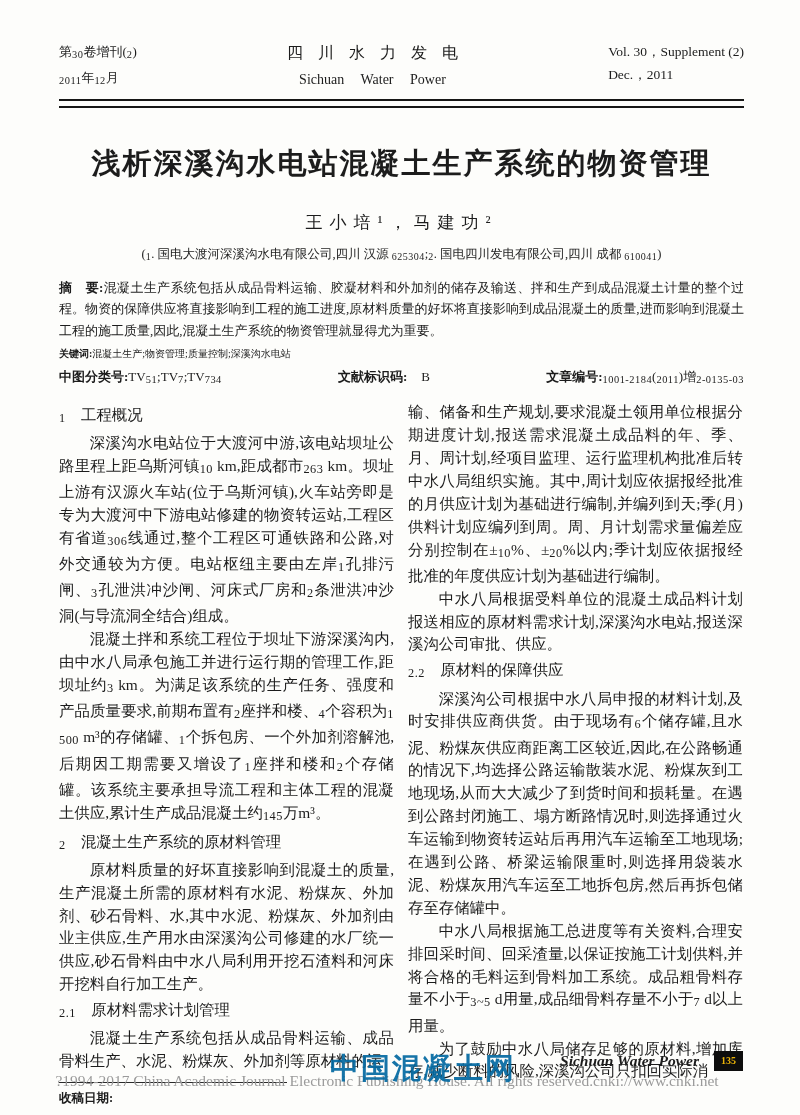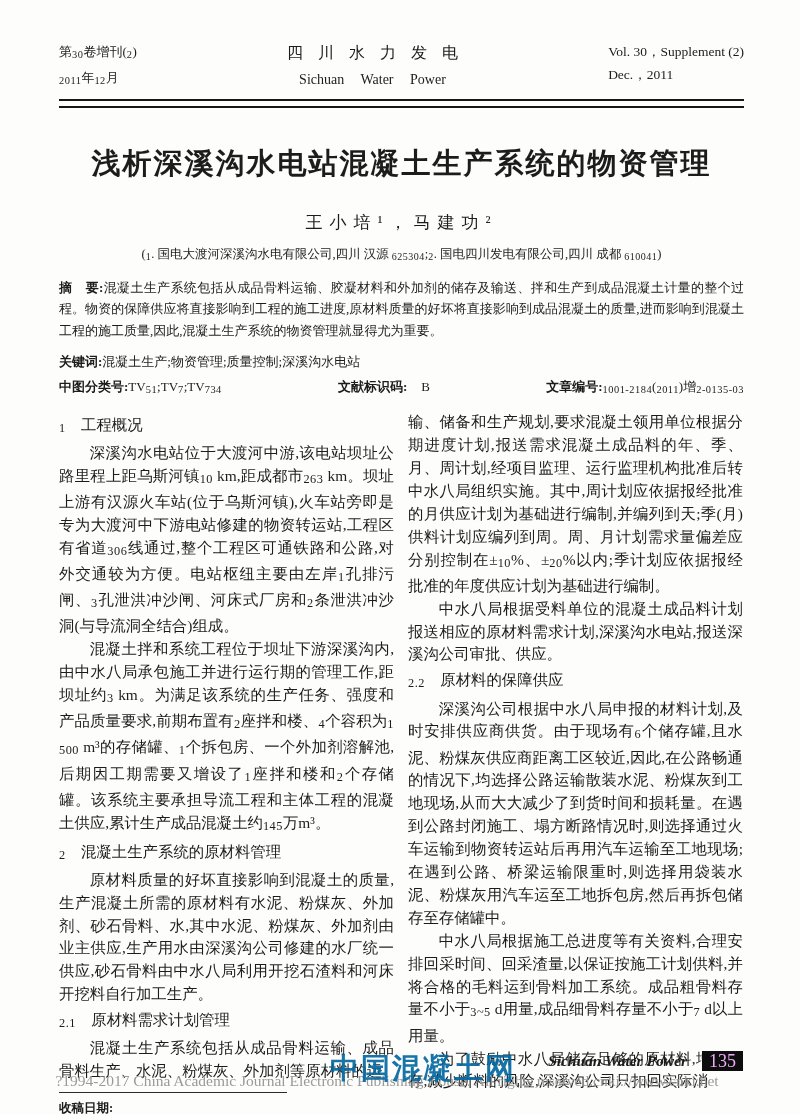--- a/index.html
+++ b/index.html
@@ -15,21 +15,21 @@
   .hdr-center .en{font-size:14px;word-spacing:13px;margin-top:8px;}
   .hdr-right{font-size:13.5px;line-height:23px;white-space:nowrap;}
   .double-rule{margin-top:7px;height:5px;border-top:2px solid #161616;border-bottom:2px solid #161616;}
 
   
   .article-title{text-align:center;font-size:29px;font-weight:700;letter-spacing:2px;margin:36px 0 0 0;}
   .authors{text-align:center;font-size:17px;letter-spacing:7px;margin-top:27px;font-weight:500;}
   .affiliation{text-align:center;font-size:12.5px;margin-top:12px;}
   .front{margin-top:14px;font-size:13px;line-height:21.5px;text-align:justify;}
   .front .lbl,.meta-row .lbl{font-weight:700;}
-  .keywords{font-size:13px;margin-top:12px;}
+  .keywords{font-size:10px;margin-top:6px;}
   .meta-row{display:flex;justify-content:space-between;font-size:13px;margin-top:7px;align-items:flex-end;}
   .meta-row .code-val{margin-left:14px;}
 
   
   .columns{display:flex;gap:14px;margin-top:15px;}
   .col{width:335px;font-size:15.4px;line-height:22.9px;text-align:justify;}
   .para{text-indent:2em;}
   .para.noindent{text-indent:0;}
   .sec-heading{font-weight:400;margin:3px 0 2px 0;}
 
@@ -39,21 +39,21 @@
   
   .footnote{margin-top:9px;font-size:12.5px;}
   .fn-rule{width:228px;border-top:1.5px solid #2a2a2a;margin-bottom:7px;}
   .footnote .lbl{font-weight:700;}
 
   
   .watermark{position:absolute;left:330px;top:1049px;font-size:29px;font-weight:600;
              color:#0369a1;letter-spacing:2px;opacity:.92;z-index:3;}
   .journal-line{position:absolute;top:1051px;right:57px;display:flex;align-items:center;gap:15px;z-index:2;}
   .journal-name{font-style:italic;font-weight:700;font-size:15.5px;}
-  .page-no{background:#0d0d0d;color:#f0abfc;font-weight:400;font-size:18px;padding:1px 7px;line-height:18px;}
+  .page-no{background:#0d0d0d;color:#eab308;font-weight:700;font-size:10px;padding:1px 7px;line-height:18px;}
   .copyright{position:absolute;top:1072px;left:30px;right:56px;display:flex;
              justify-content:center;color:#9a9a9a;font-size:15.5px;z-index:1;}
 </style>
 </head>
 <body>
 
 <div class="page">
   <div class="inner">
     <header class="hdr">
       <div class="hdr-left">

